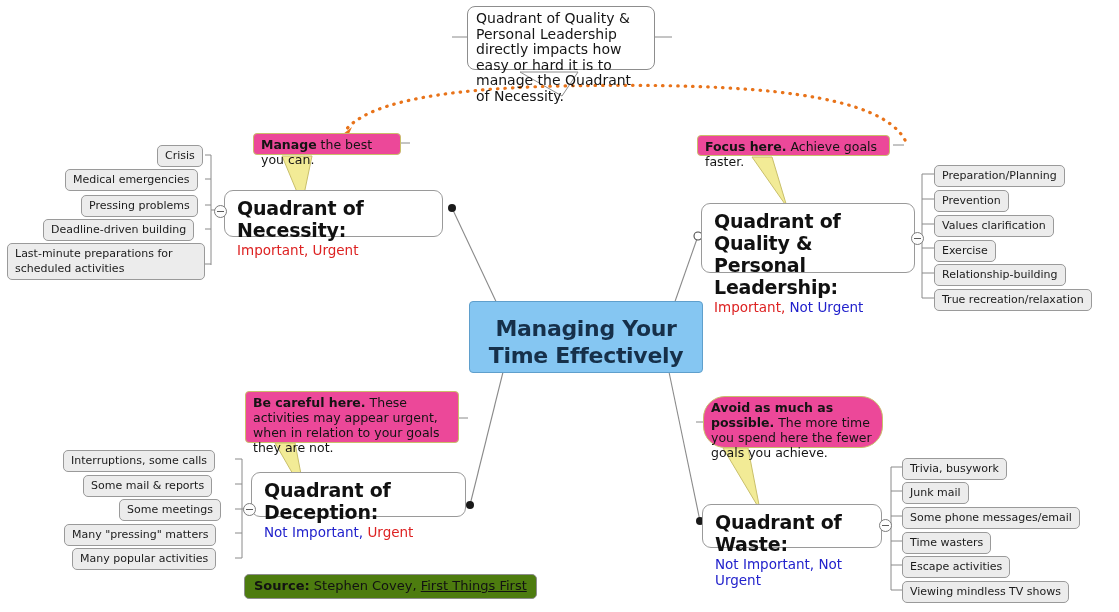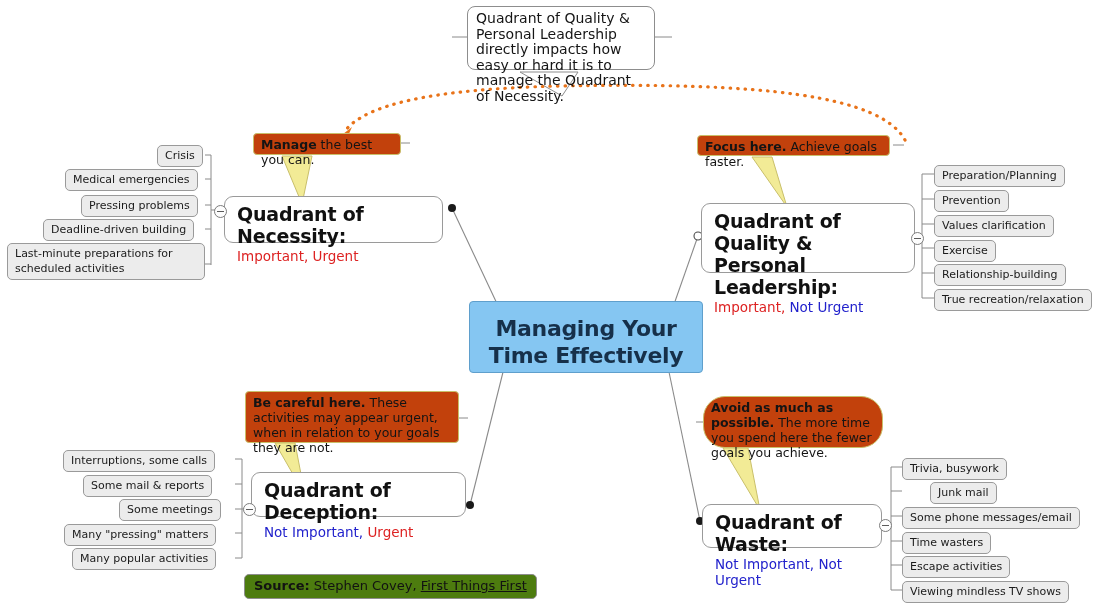--- a/index.html
+++ b/index.html
@@ -63,21 +63,21 @@
     font-weight:bold;
     line-height:27px;
     padding-top:13px;
     box-sizing:border-box;
     letter-spacing:-0.3px;
   }
 
   
   .callout{
     position:absolute;
-    background:#c2410c;
+    background:#ec4899;
     border:1px solid #c9bf6a;
     border-radius:4px;
     padding:3px 7px 4px 7px;
     font-size:12.5px;
     line-height:15px;
     color:#141414;
     box-sizing:border-box;
   }
   .callout b{font-weight:bold;}
 
@@ -182,21 +182,21 @@
     <div>Managing Your</div>
     <div>Time Effectively</div>
   </div>
 
   <div id="topnote" style="left:467px;top:6px;width:188px;height:64px;">Quadrant of Quality &amp; Personal Leadership directly impacts how easy or hard it is to manage the Quadrant of Necessity.</div>
 
   <div class="callout" style="left:253px;top:133px;width:148px;height:22px;">
     <b>Manage</b><span> the best you can.</span>
   </div>
 
-  <div class="quad" style="left:224px;top:196px;width:219px;height:47px;">
+  <div class="quad" style="left:224px;top:190px;width:219px;height:47px;">
     <div class="qtitle">Quadrant of Necessity:</div>
     <div class="qsub">
       <span class="red">Important,</span>
       <span class="red">Urgent</span>
     </div>
   </div>
   <div class="toggle" style="left:214px;top:205px;"></div>
 
   <div class="leaf" style="left:157px;top:145px;">Crisis</div>
   <div class="leaf" style="left:65px;top:169px;">Medical emergencies</div>
@@ -248,21 +248,21 @@
 
   <div class="quad" style="left:702px;top:504px;width:180px;height:44px;">
     <div class="qtitle">Quadrant of Waste:</div>
     <div class="qsub">
       <span class="blue">Not Important, Not Urgent</span>
     </div>
   </div>
   <div class="toggle" style="left:879px;top:519px;"></div>
 
   <div class="leaf" style="left:902px;top:458px;">Trivia, busywork</div>
-  <div class="leaf" style="left:902px;top:482px;margin-left:28px;">Junk mail</div>
+  <div class="leaf" style="left:902px;top:482px;">Junk mail</div>
   <div class="leaf" style="left:902px;top:507px;">Some phone messages/email</div>
   <div class="leaf" style="left:902px;top:532px;">Time wasters</div>
   <div class="leaf" style="left:902px;top:556px;">Escape activities</div>
   <div class="leaf" style="left:902px;top:581px;">Viewing mindless TV shows</div>
 
   <div id="source" style="left:244px;top:574px;">
     <b>Source:</b><span> Stephen Covey,</span> <span class="u">First Things First</span>
   </div>
 
 </div>

